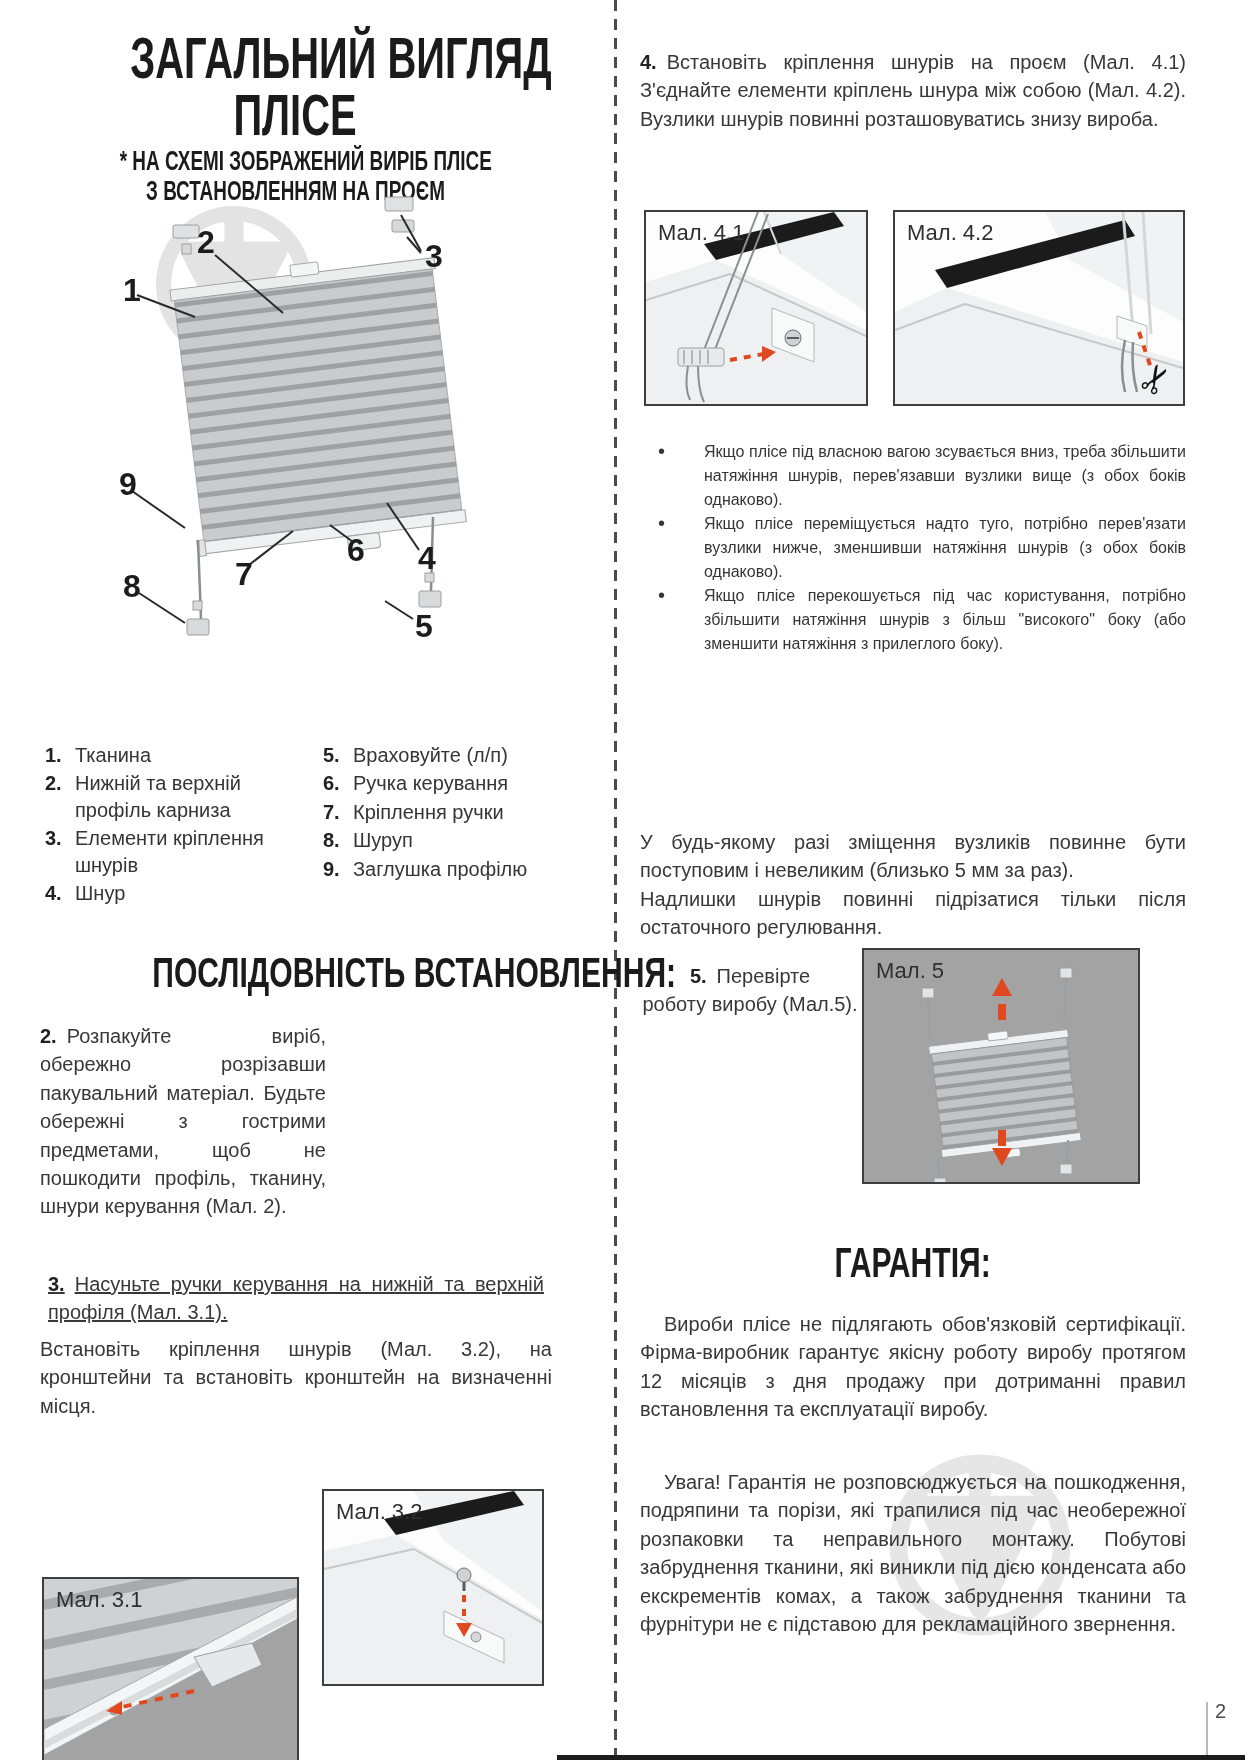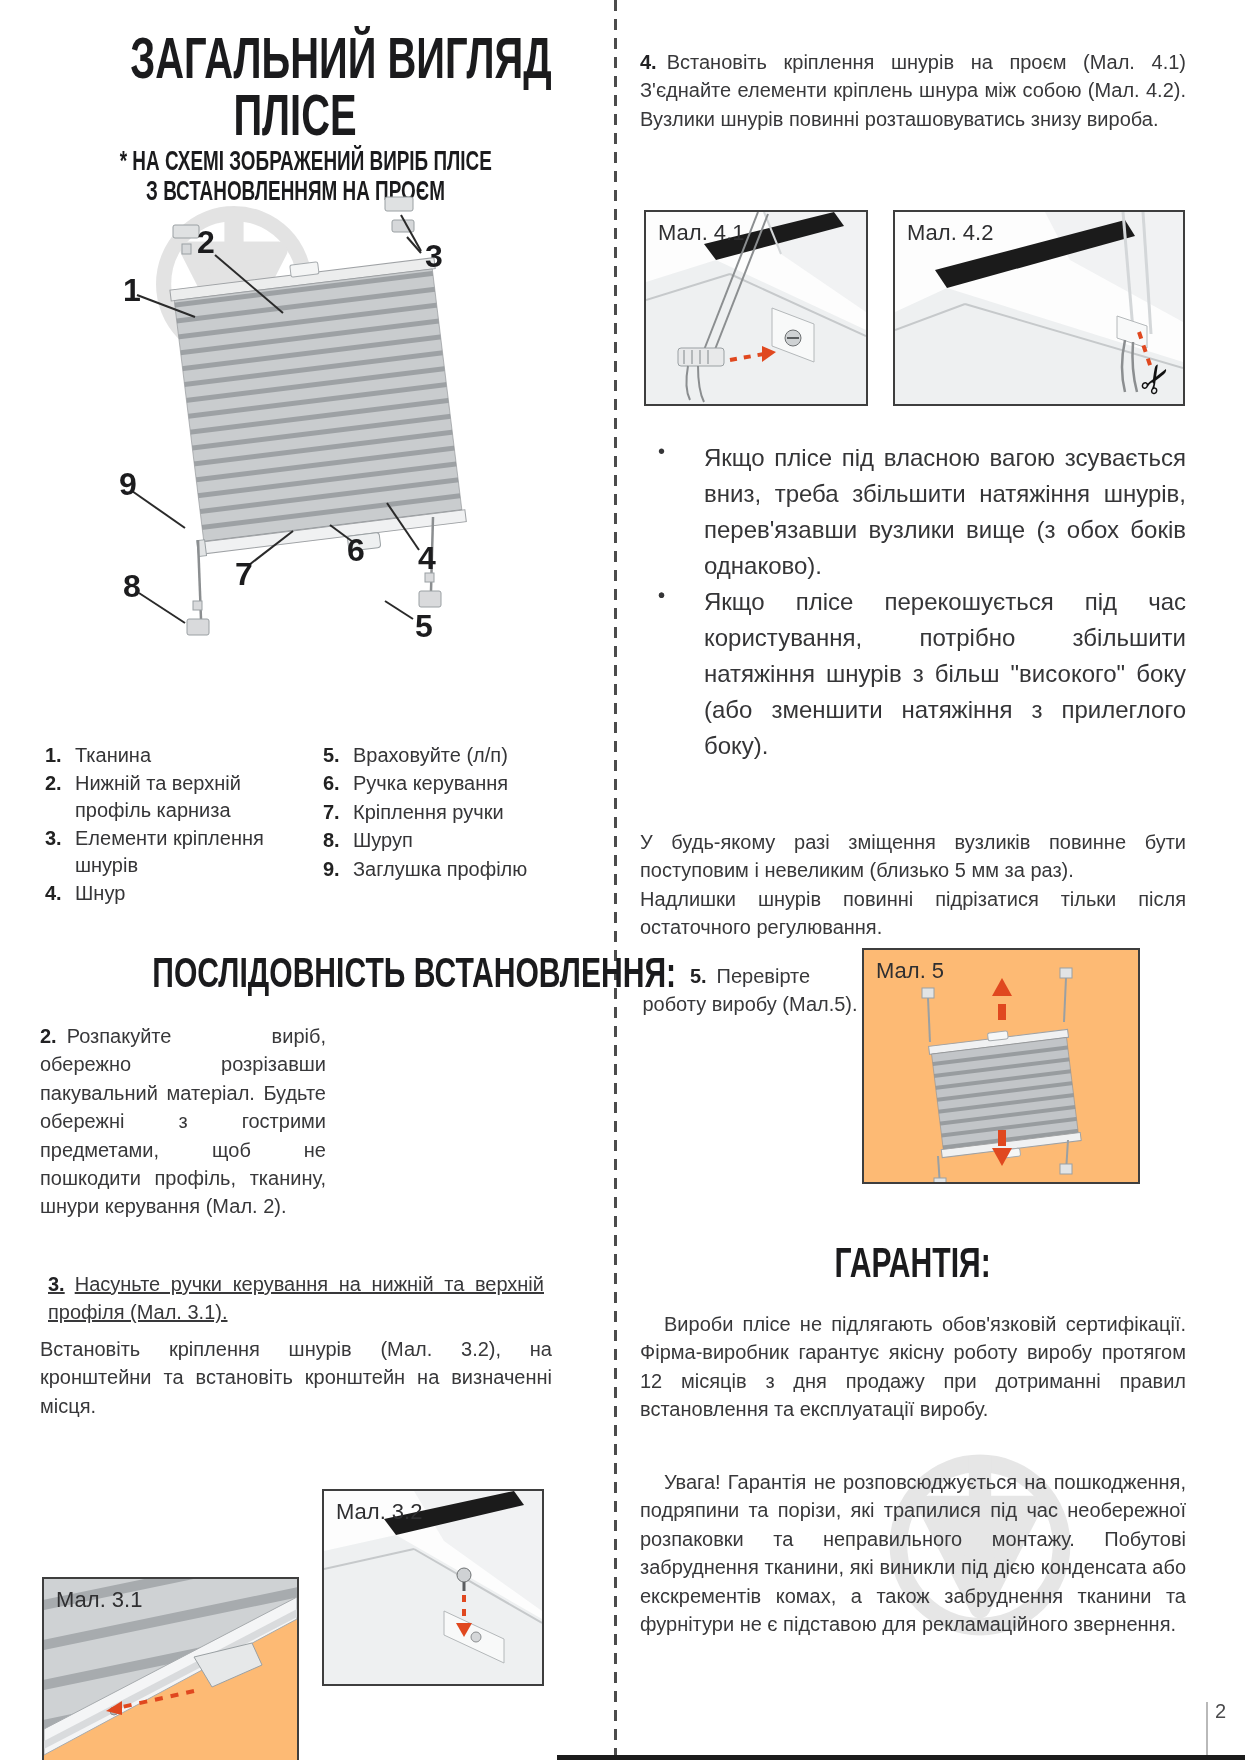--- a/index.html
+++ b/index.html
@@ -12,31 +12,31 @@
         font-weight:700;color:#1b1b1d;white-space:nowrap;letter-spacing:0;}
   .title-line{font-size:57px;line-height:1.0;}
   .subtitle-line{font-size:27px;line-height:1.12;}
   .section-line{font-size:43px;line-height:1.05;}
   
   .body{font-size:20px;line-height:1.42;color:#38383a;margin:0;}
   .just{text-align:justify;}
   .body b{color:#222224;}
   .num{margin-right:10px;}
   
-  .figbox{position:absolute;border:2px solid #3e3e3e;background:#fdba74;box-sizing:border-box;}
+  .figbox{position:absolute;border:2px solid #3e3e3e;background:#a3a3a3;box-sizing:border-box;}
   .figlabel{position:absolute;left:12px;top:8px;font-size:22px;color:#2f2f31;z-index:2;}
   .figbox svg{position:absolute;left:0;top:0;}
   
   .legend-item{display:flex;font-size:20px;line-height:1.32;margin:0 0 2px 0;}
   .legend-item b{width:30px;flex:0 0 30px;color:#222;}
   .legend-item span{flex:1;}
   
   .bullet-row{position:relative;padding-left:56px;}
   .bullet-row .dot{position:absolute;left:10px;top:0;font-size:20px;}
-  .bullet-row .btxt{display:block;text-align:justify;font-size:24px;line-height:1.5;}
+  .bullet-row .btxt{display:block;text-align:justify;font-size:16px;line-height:1.5;}
   
   .divider{width:3px;background:repeating-linear-gradient(to bottom,#4c4c4c 0 11px,transparent 11px 19px);}
   
   .wm{opacity:.55;z-index:0;}
   .z1{z-index:1;}
   .pagenum-line{width:2px;background:#b9b9b9;}
   .pagenum{font-size:20px;color:#4a4a4c;}
   .indent{text-indent:24px;}
 </style>
 </head>
@@ -286,20 +286,21 @@
     </svg>
   </div>
 
   <div class="abs z1" style="left:648px;top:440px;width:538px;">
     <div class="bullet-row">
       <span class="dot">•</span>
       <span class="btxt">Якщо плісе під власною вагою зсувається вниз, треба збільшити натяжіння шнурів, перев'язавши вузлики вище (з обох боків однаково).</span>
     </div>
     <div class="bullet-row">
       <span class="dot">•</span>
+      <span class="btxt">Якщо плісе переміщується надто туго, потрібно перев'язати вузлики нижче, зменшивши натяжіння шнурів (з обох боків однаково).</span>
     </div>
     <div class="bullet-row">
       <span class="dot">•</span>
       <span class="btxt">Якщо плісе перекошується під час користування, потрібно збільшити натяжіння шнурів з більш "високого" боку (або зменшити натяжіння з прилеглого боку).</span>
     </div>
   </div>
 
   <div class="abs z1" style="left:640px;top:828px;width:546px;">
     <p class="body just" style="margin:0;">У будь-якому разі зміщення вузликів повинне бути поступовим і невеликим (близько 5 мм за раз).</p>
     <p class="body just" style="margin:0;">Надлишки шнурів повинні підрізатися тільки після остаточного регулювання.</p>

